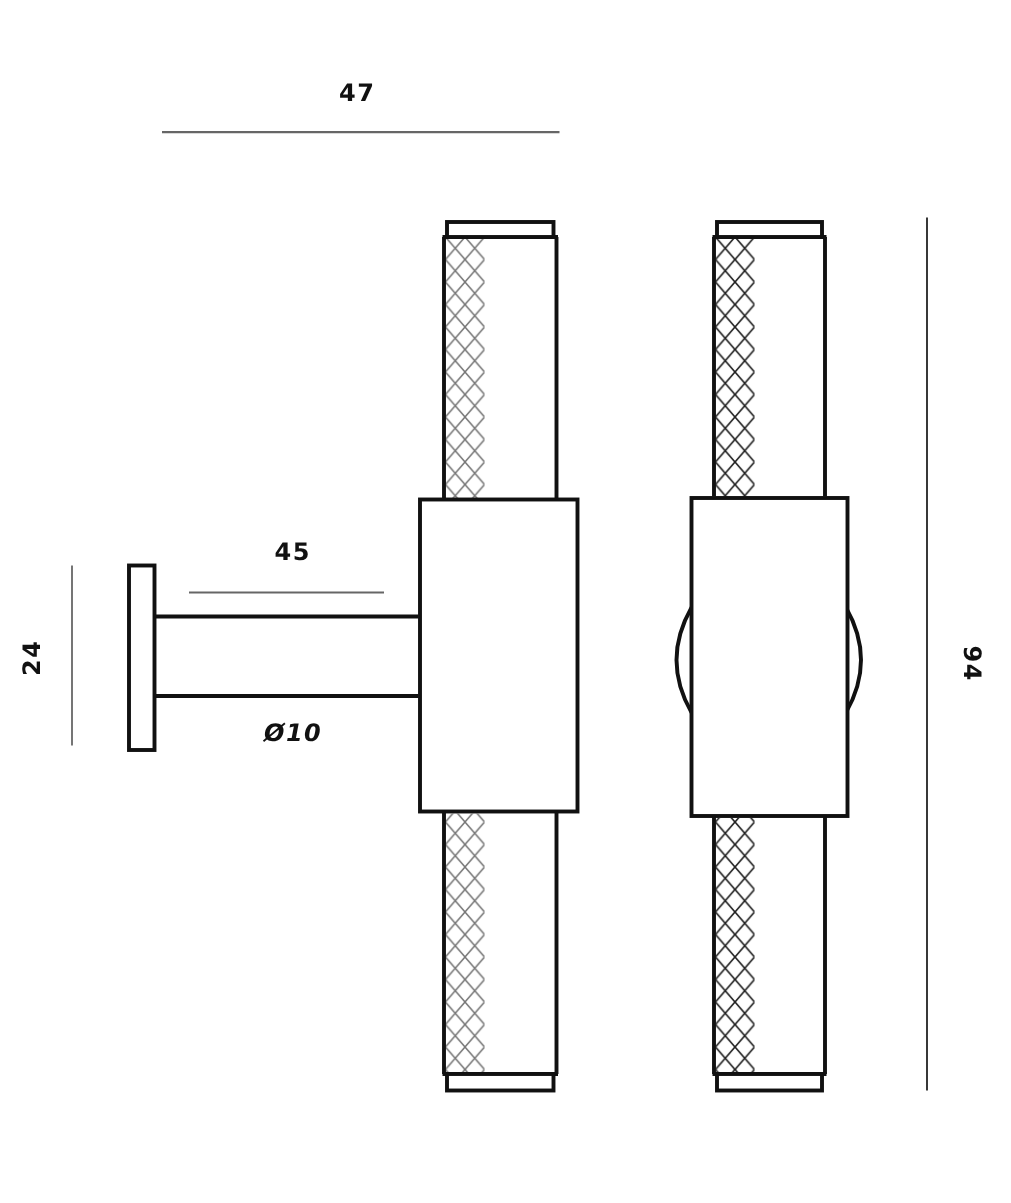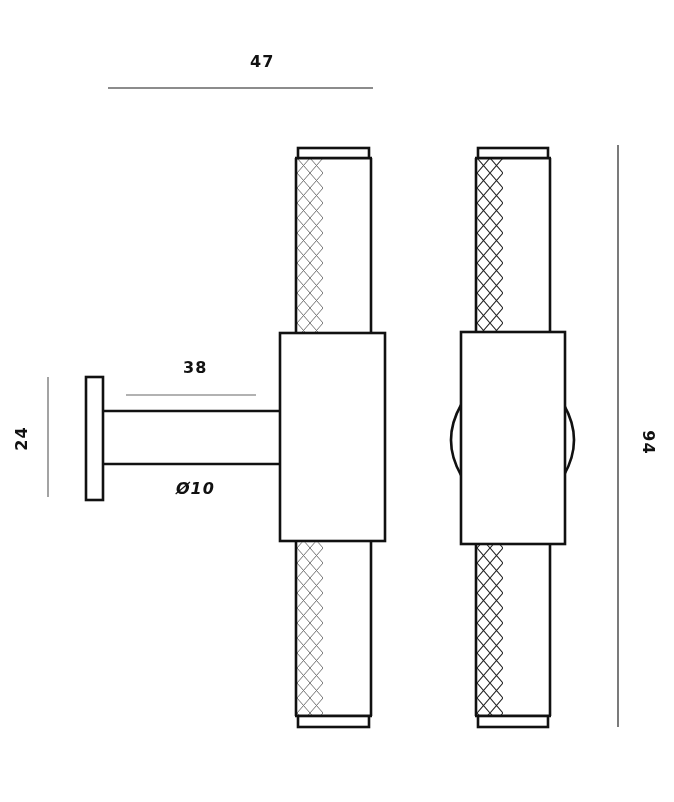--- a/index.html
+++ b/index.html
@@ -74,17 +74,17 @@
     <rect x="461" y="332" width="104" height="212" fill="#ffffff"></rect>
 
     <rect x="477" y="545" width="26" height="171" fill="url(#knurl-dark)" stroke="none"></rect>
     <line x1="476" y1="544" x2="476" y2="716"></line>
     <line x1="550" y1="544" x2="550" y2="716"></line>
     <line x1="475" y1="716" x2="551" y2="716"></line>
     <rect x="478" y="716" width="70" height="11" fill="#ffffff"></rect>
   </g>
 </svg>
 
-<div class="dim-label" style="left:226px; top:52px;margin-left:24px;">47</div>
-<div class="dim-label" style="left:183px; top:358px;">38</div>
+<div class="dim-label" style="left:226px; top:52px;">47</div>
+<div class="dim-label" style="left:183px; top:358px;">45</div>
 <div class="dim-label" style="left:176px; top:479px;font-style:italic;">Ø10</div>
 <div class="dim-label rot-ccw" style="left:9px; top:429px;">24</div>
 <div class="dim-label rot-cw" style="left:636px; top:433px;">94</div>
 
 </body></html>

